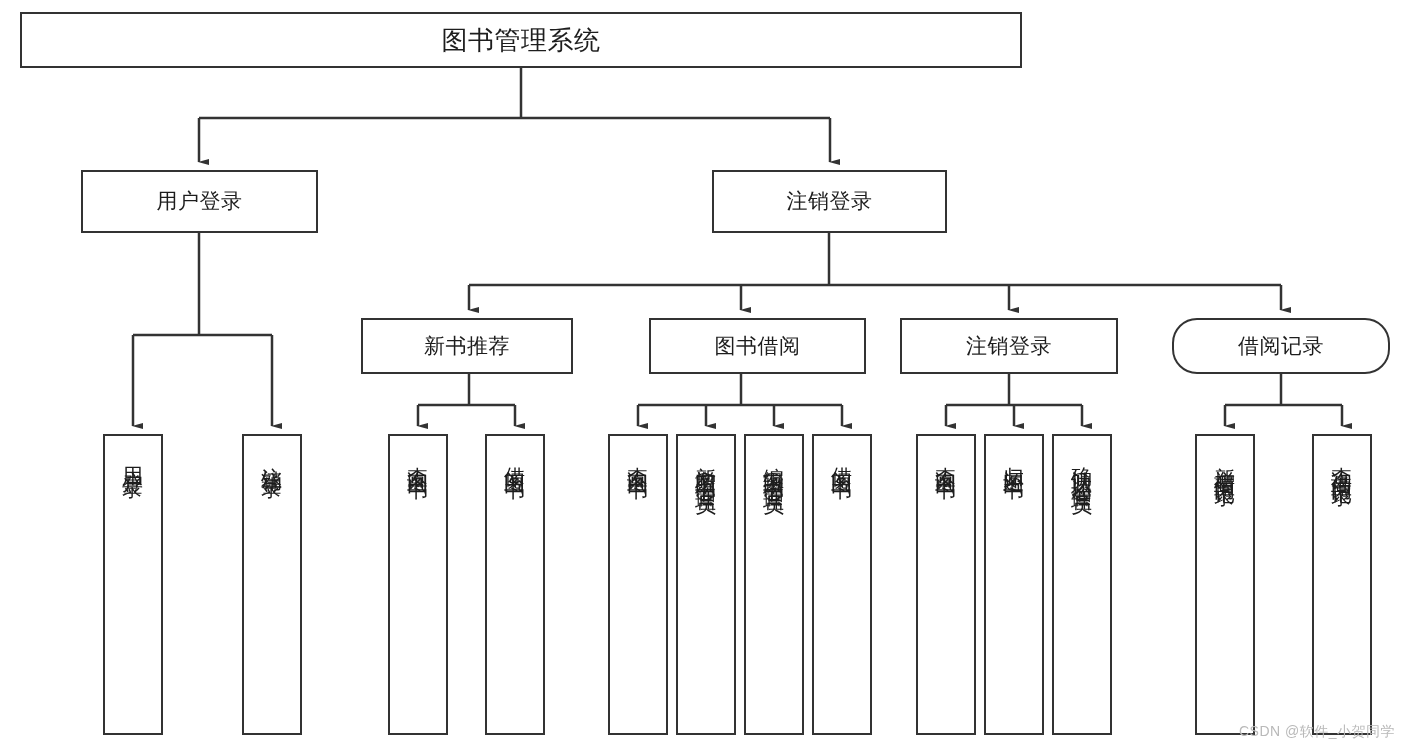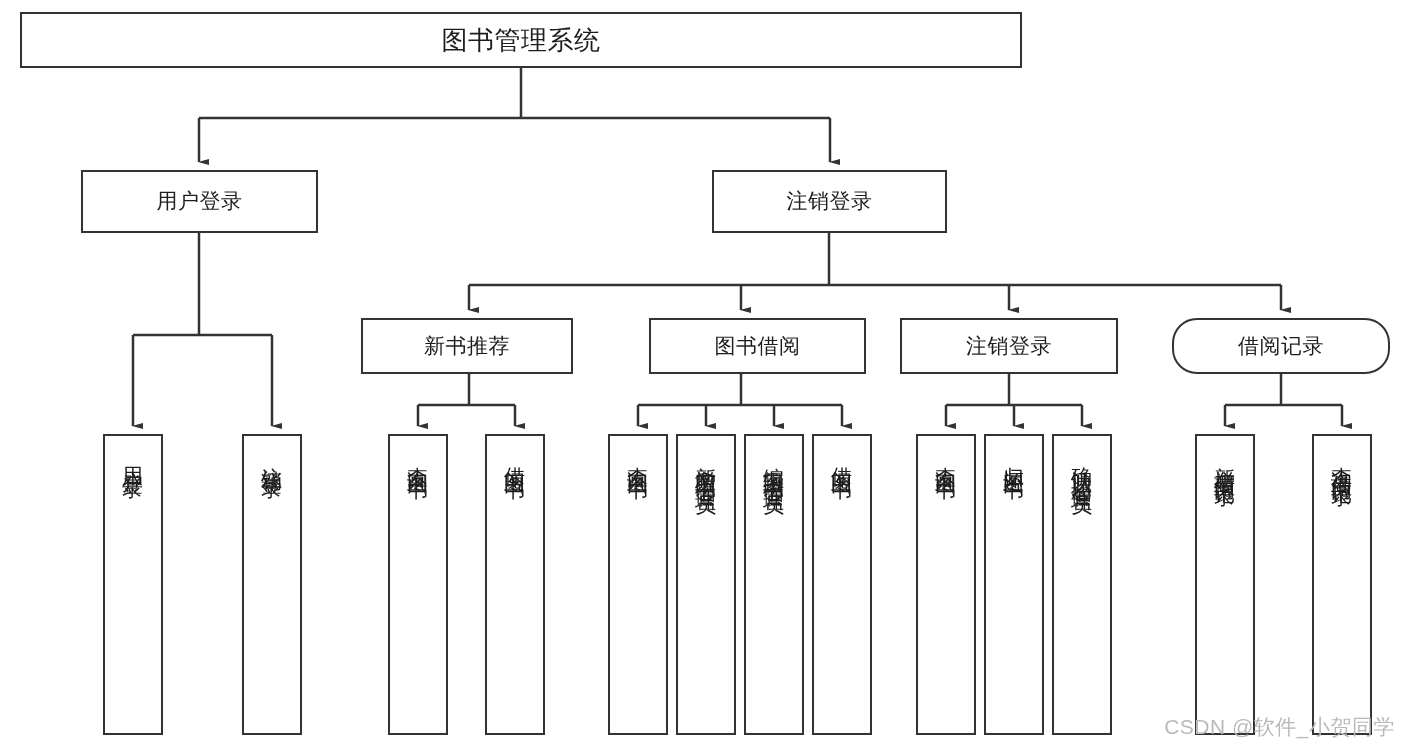--- a/index.html
+++ b/index.html
@@ -53,21 +53,21 @@
     text-orientation: upright;
     font-size: 21px;
     letter-spacing: 4px;
     line-height: 1;
     white-space: nowrap;
   }
   .watermark {
     position: absolute;
     right: 10px;
     bottom: 6px;
-    font-size: 21px;
+    font-size: 14px;
     color: #b9b9b9;
     letter-spacing: 0.5px;
     white-space: nowrap;
   }
 </style>
 </head>
 <body>
 
 <div id="canvas">
 

